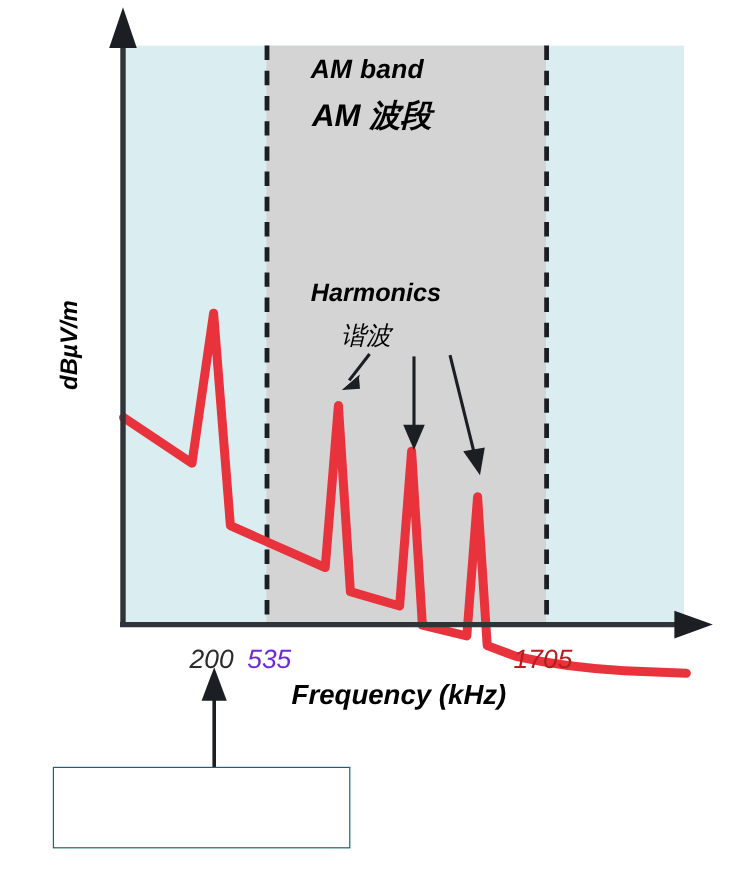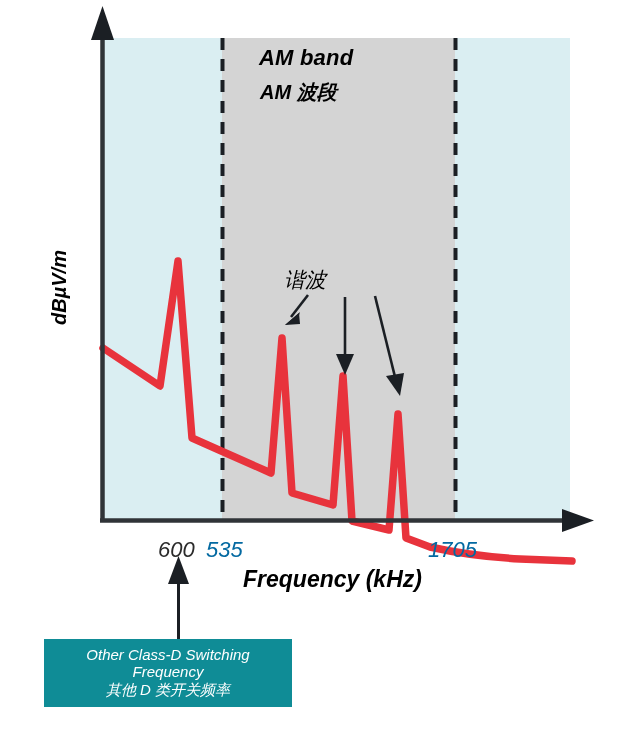--- a/index.html
+++ b/index.html
@@ -35,21 +35,21 @@
   .bold { font-weight: bold; }
 
   
   #am-band-en {
     left: 259px; top: 45px;
     font-size: 22px;
     letter-spacing: 0.2px;
   }
   #am-band-zh {
     left: 260px; top: 79px;
-    font-size: 20px;
+    font-size: 26px;
   }
   #harmonics-en {
     left: 259px; top: 233px;
     font-size: 21px;
   }
   #harmonics-zh {
     left: 284px; top: 266px;
     font-size: 21px;
   }
   #y-axis-label {
@@ -61,26 +61,26 @@
     transform-origin: 50% 50%;
   }
   #tick-400 {
     left: 158px; top: 537px;
     font-size: 22px;
     color: #2b2b2b;
   }
   #tick-535 {
     left: 206px; top: 537px;
     font-size: 22px;
-    color: #0369a1;
+    color: #6d28d9;
   }
   #tick-1705 {
     left: 428px; top: 537px;
     font-size: 22px;
-    color: #0369a1;
+    color: #b91c1c;
   }
   #x-axis-label-en {
     left: 243px; top: 566px;
     font-size: 23px;
   }
   #x-axis-label-zh {
     left: 283px; top: 597px;
     font-size: 23px;
   }
 
@@ -172,29 +172,25 @@
       <line x1="178.5" y1="640" x2="178.5" y2="572" stroke="#1b1f24" stroke-width="3"></line>
       <polygon points="178.5,556 189,584 168,584" fill="#1b1f24"></polygon>
     </g>
 
     <rect x="44.5" y="639.5" width="247" height="67" fill="none" stroke="#0a6b74" stroke-width="1"></rect>
   </svg>
 
   <div class="txt bold" id="am-band-en">AM band</div>
   <div class="txt bold" id="am-band-zh">AM 波段</div>
 
+  <div class="txt bold" id="harmonics-en">Harmonics</div>
   <div class="txt" id="harmonics-zh">谐波</div>
 
   <div class="txt bold" id="y-axis-label">dBµV/m</div>
 
-  <div class="txt" id="tick-400">600</div>
+  <div class="txt" id="tick-400">200</div>
   <div class="txt" id="tick-535">535</div>
   <div class="txt" id="tick-1705">1705</div>
 
   <div class="txt bold" id="x-axis-label-en">Frequency (kHz)</div>
 
-  <div id="callout-box">
-    <div class="cl">Other Class-D Switching</div>
-    <div class="cl">Frequency</div>
-    <div class="cl cl-zh">其他 D 类开关频率</div>
-  </div>
 
 </div>
 
 </body></html>

